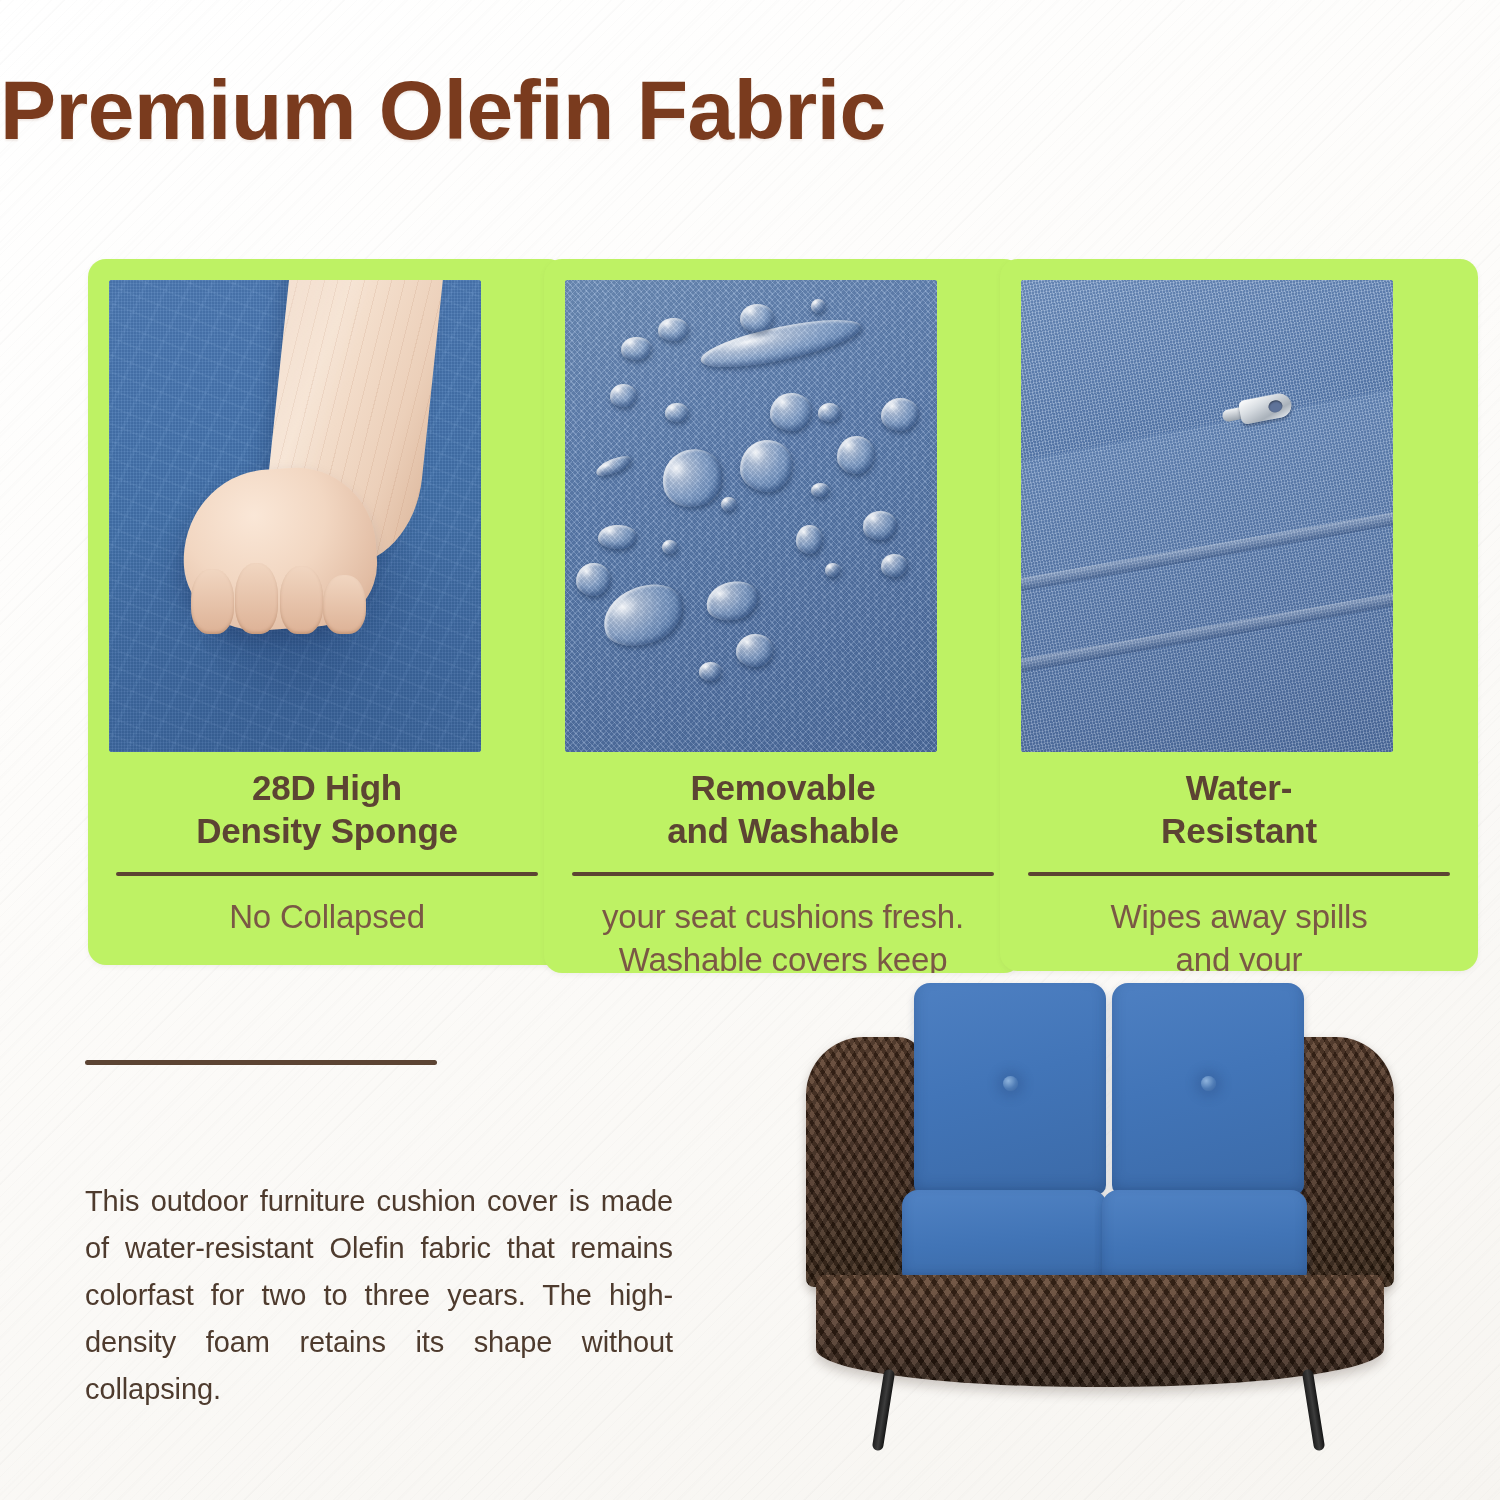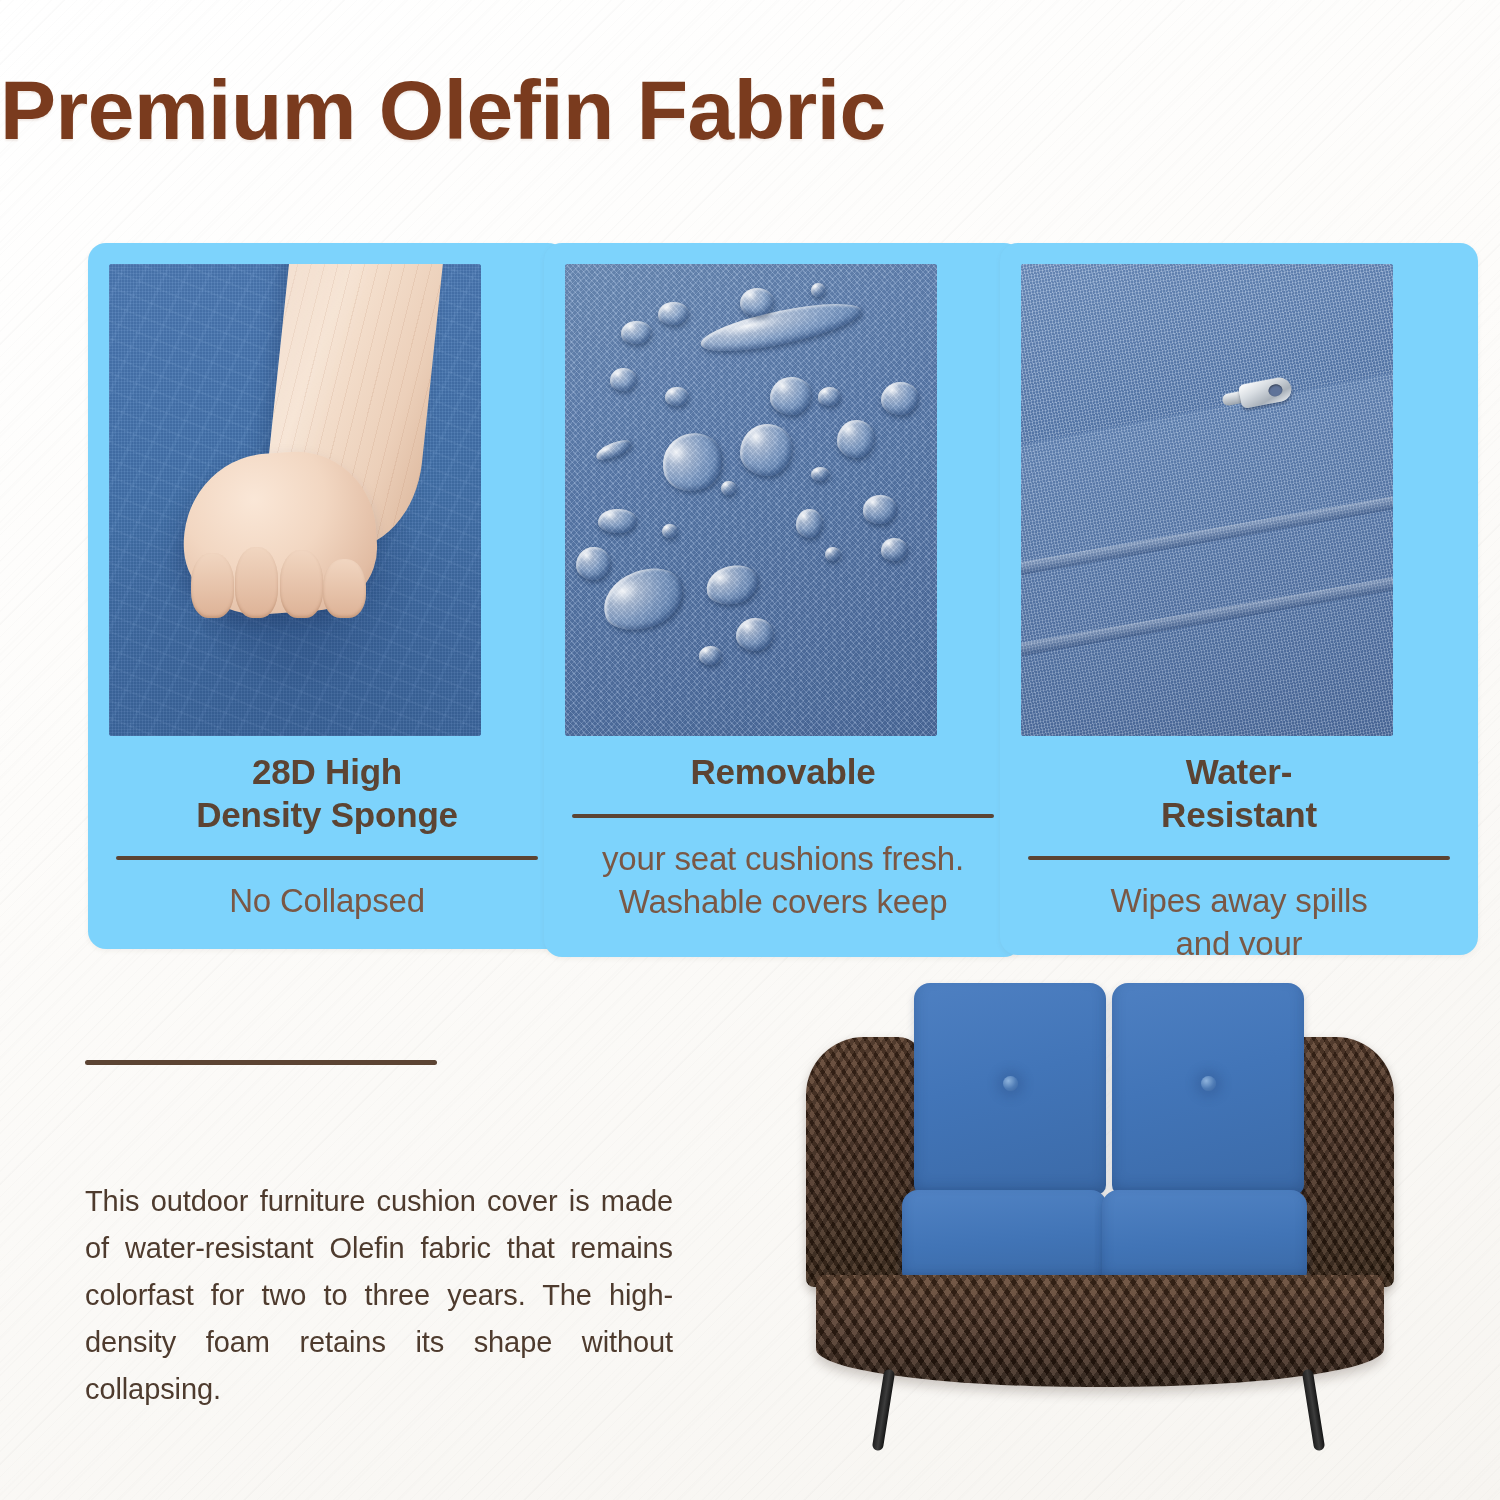--- a/index.html
+++ b/index.html
@@ -28,23 +28,23 @@
     font-weight:bold;
     letter-spacing:-0.5px;
     color:#7A3B1E;
     line-height:1.05;
     text-shadow:0 2px 2px rgba(120,60,30,0.10);
   }
 
   
   .cards{position:absolute;left:88px;top:243px;width:1326px;height:715px;}
   .card{
-    position:absolute;top:0;
+    position:absolute;top:16px;
     width:478px;
-    background:#7dd3fc;
+    background:#bef264;
     border-radius:18px;
     box-shadow:0 2px 5px rgba(120,100,85,0.08);
     overflow:hidden;
   }
   .card.c1{left:0;height:706px;}
   .card.c2{left:456px;height:714px;}
   .card.c3{left:912px;height:712px;}
 
   .photo{
     position:absolute;left:21px;top:21px;
@@ -338,20 +338,21 @@
           <span style="left:38%;top:64%;width:14%;height:8%;transform:rotate(-12deg);"></span>
           <span style="left:46%;top:75%;width:10%;height:7%;"></span>
           <span style="left:36%;top:81%;width:6%;height:4%;"></span>
           <span style="left:26%;top:55%;width:4%;height:3%;"></span>
           <span style="left:70%;top:60%;width:4%;height:3%;"></span>
         </div>
       </div>
       <div class="card-text">
         <div class="card-heading">
           <div>Removable</div>
+          <div>and Washable</div>
         </div>
         <div class="divider"></div>
         <div class="card-sub">
           <div>your seat cushions fresh.</div>
           <div>Washable covers keep</div>
         </div>
       </div>
     </div>
 
     <div class="card c3">

